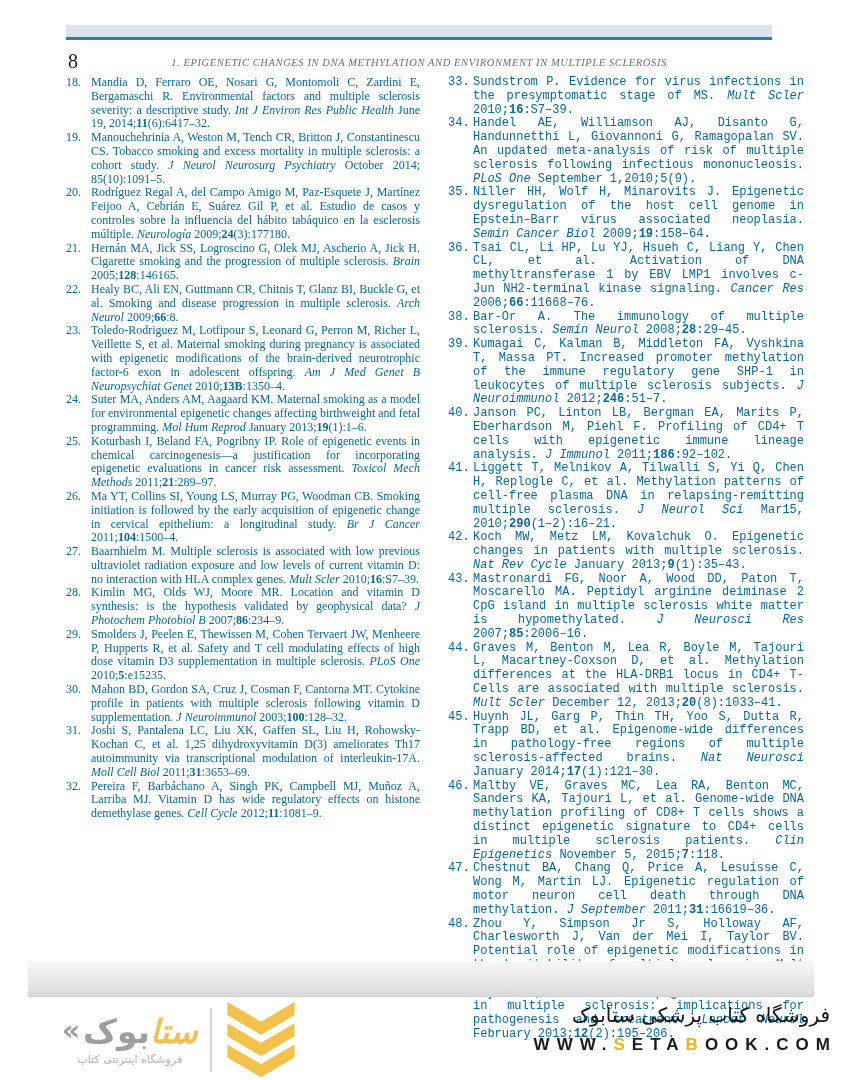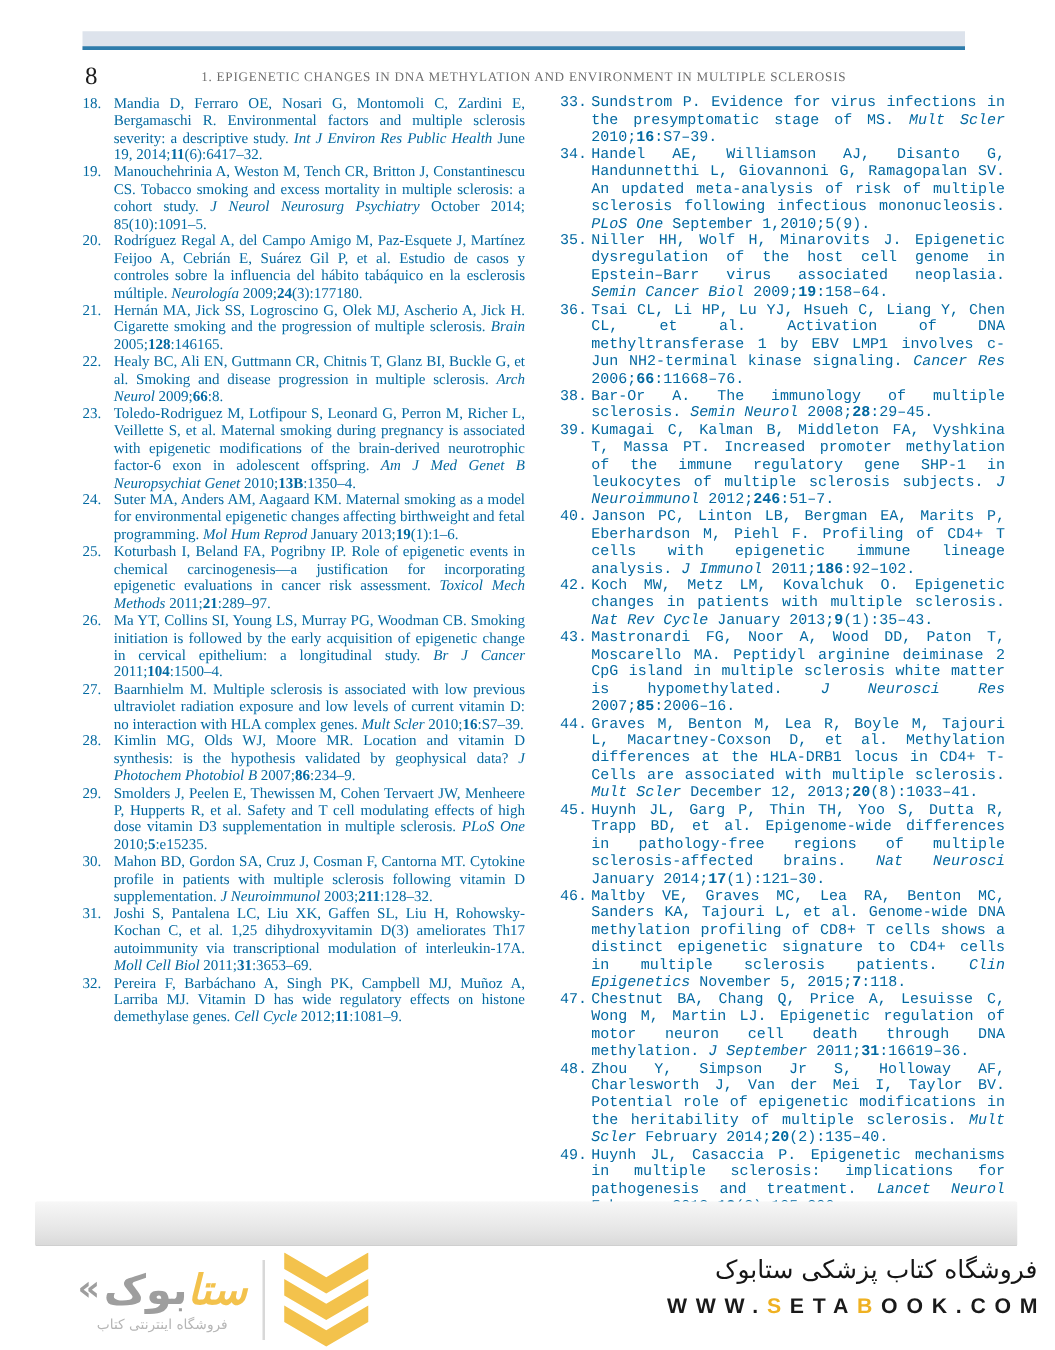--- a/index.html
+++ b/index.html
@@ -5,21 +5,21 @@
   html,body{margin:0;padding:0;}
   body{
     width:844px;height:1080px;position:relative;background:#ffffff;
     font-family:"Liberation Serif",serif;overflow:hidden;
   }
   
   .head-band{position:absolute;left:66px;top:25px;width:706px;height:12px;
     background:#dde3ec;border-bottom:3px solid #2e7cab;}
   .pagenum{position:absolute;left:68px;top:50px;font-size:20px;color:#1c1c1c;}
   .runtitle{position:absolute;left:66px;top:57px;width:706px;text-align:center;
-    font-size:10.5px;color:#6e6e6e;letter-spacing:.6px;}
+    font-size:10.5px;color:#6e6e6e;letter-spacing:.6px;font-style:italic;}
   
   .col{position:absolute;top:76px;font-size:12px;line-height:13.8px;color:#0369a1;
     text-align:justify;}
   #col-left{left:66px;width:354px;}
   #col-right{left:448px;width:356px;font-family:Liberation Mono, monospace;}
   .ref{position:relative;padding-left:25px;}
   .ref .num{position:absolute;left:0;top:0;}
   .ref i{font-style:italic;}
   .ref b{font-weight:bold;margin-top:28px;}
   
@@ -58,32 +58,33 @@
       <div class="ref"><span class="num">20.</span><span class="txt">Rodríguez Regal A, del Campo Amigo M, Paz-Esquete J, Martínez Feijoo A, Cebrián E, Suárez Gil P, et al. Estudio de casos y controles sobre la influencia del hábito tabáquico en la esclerosis múltiple. <i>Neurología</i> 2009;<b>24</b>(3):177180.</span></div>
       <div class="ref"><span class="num">21.</span><span class="txt">Hernán MA, Jick SS, Logroscino G, Olek MJ, Ascherio A, Jick H. Cigarette smoking and the progression of multiple sclerosis. <i>Brain</i> 2005;<b>128</b>:146165.</span></div>
       <div class="ref"><span class="num">22.</span><span class="txt">Healy BC, Ali EN, Guttmann CR, Chitnis T, Glanz BI, Buckle G, et al. Smoking and disease progression in multiple sclerosis. <i>Arch Neurol</i> 2009;<b>66</b>:8.</span></div>
       <div class="ref"><span class="num">23.</span><span class="txt">Toledo-Rodriguez M, Lotfipour S, Leonard G, Perron M, Richer L, Veillette S, et al. Maternal smoking during pregnancy is associated with epigenetic modifications of the brain-derived neurotrophic factor-6 exon in adolescent offspring. <i>Am J Med Genet B Neuropsychiat Genet</i> 2010;<b>13B</b>:1350–4.</span></div>
       <div class="ref"><span class="num">24.</span><span class="txt">Suter MA, Anders AM, Aagaard KM. Maternal smoking as a model for environmental epigenetic changes affecting birthweight and fetal programming. <i>Mol Hum Reprod</i> January 2013;<b>19</b>(1):1–6.</span></div>
       <div class="ref"><span class="num">25.</span><span class="txt">Koturbash I, Beland FA, Pogribny IP. Role of epigenetic events in chemical carcinogenesis—a justification for incorporating epigenetic evaluations in cancer risk assessment. <i>Toxicol Mech Methods</i> 2011;<b>21</b>:289–97.</span></div>
       <div class="ref"><span class="num">26.</span><span class="txt">Ma YT, Collins SI, Young LS, Murray PG, Woodman CB. Smoking initiation is followed by the early acquisition of epigenetic change in cervical epithelium: a longitudinal study. <i>Br J Cancer</i> 2011;<b>104</b>:1500–4.</span></div>
       <div class="ref"><span class="num">27.</span><span class="txt">Baarnhielm M. Multiple sclerosis is associated with low previous ultraviolet radiation exposure and low levels of current vitamin D: no interaction with HLA complex genes. <i>Mult Scler</i> 2010;<b>16</b>:S7–39.</span></div>
       <div class="ref"><span class="num">28.</span><span class="txt">Kimlin MG, Olds WJ, Moore MR. Location and vitamin D synthesis: is the hypothesis validated by geophysical data? <i>J Photochem Photobiol B</i> 2007;<b>86</b>:234–9.</span></div>
       <div class="ref"><span class="num">29.</span><span class="txt">Smolders J, Peelen E, Thewissen M, Cohen Tervaert JW, Menheere P, Hupperts R, et al. Safety and T cell modulating effects of high dose vitamin D3 supplementation in multiple sclerosis. <i>PLoS One</i> 2010;<b>5</b>:e15235.</span></div>
-      <div class="ref"><span class="num">30.</span><span class="txt">Mahon BD, Gordon SA, Cruz J, Cosman F, Cantorna MT. Cytokine profile in patients with multiple sclerosis following vitamin D supplementation. <i>J Neuroimmunol</i> 2003;<b>211</b>:128–32.</span></div>
+      <div class="ref"><span class="num">30.</span><span class="txt">Mahon BD, Gordon SA, Cruz J, Cosman F, Cantorna MT. Cytokine profile in patients with multiple sclerosis following vitamin D supplementation. <i>J Neuroimmunol</i> 2003;<b>100</b>:128–32.</span></div>
       <div class="ref"><span class="num">31.</span><span class="txt">Joshi S, Pantalena LC, Liu XK, Gaffen SL, Liu H, Rohowsky-Kochan C, et al. 1,25 dihydroxyvitamin D(3) ameliorates Th17 autoimmunity via transcriptional modulation of interleukin-17A. <i>Moll Cell Biol</i> 2011;<b>31</b>:3653–69.</span></div>
       <div class="ref"><span class="num">32.</span><span class="txt">Pereira F, Barbáchano A, Singh PK, Campbell MJ, Muñoz A, Larriba MJ. Vitamin D has wide regulatory effects on histone demethylase genes. <i>Cell Cycle</i> 2012;<b>11</b>:1081–9.</span></div>
     </div>
   <div class="col" id="col-right">
       <div class="ref"><span class="num">33.</span><span class="txt">Sundstrom P. Evidence for virus infections in the presymptomatic stage of MS. <i>Mult Scler</i> 2010;<b>16</b>:S7–39.</span></div>
       <div class="ref"><span class="num">34.</span><span class="txt">Handel AE, Williamson AJ, Disanto G, Handunnetthi L, Giovannoni G, Ramagopalan SV. An updated meta-analysis of risk of multiple sclerosis following infectious mononucleosis. <i>PLoS One</i> September 1,2010;5(9).</span></div>
       <div class="ref"><span class="num">35.</span><span class="txt">Niller HH, Wolf H, Minarovits J. Epigenetic dysregulation of the host cell genome in Epstein–Barr virus associated neoplasia. <i>Semin Cancer Biol</i> 2009;<b>19</b>:158–64.</span></div>
       <div class="ref"><span class="num">36.</span><span class="txt">Tsai CL, Li HP, Lu YJ, Hsueh C, Liang Y, Chen CL, et al. Activation of DNA methyltransferase 1 by EBV LMP1 involves c-Jun NH2-terminal kinase signaling. <i>Cancer Res</i> 2006;<b>66</b>:11668–76.</span></div>
       <div class="ref"><span class="num">38.</span><span class="txt">Bar-Or A. The immunology of multiple sclerosis. <i>Semin Neurol</i> 2008;<b>28</b>:29–45.</span></div>
       <div class="ref"><span class="num">39.</span><span class="txt">Kumagai C, Kalman B, Middleton FA, Vyshkina T, Massa PT. Increased promoter methylation of the immune regulatory gene SHP-1 in leukocytes of multiple sclerosis subjects. <i>J Neuroimmunol</i> 2012;<b>246</b>:51–7.</span></div>
       <div class="ref"><span class="num">40.</span><span class="txt">Janson PC, Linton LB, Bergman EA, Marits P, Eberhardson M, Piehl F. Profiling of CD4+ T cells with epigenetic immune lineage analysis. <i>J Immunol</i> 2011;<b>186</b>:92–102.</span></div>
+      <div class="ref"><span class="num">41.</span><span class="txt">Liggett T, Melnikov A, Tilwalli S, Yi Q, Chen H, Replogle C, et al. Methylation patterns of cell-free plasma DNA in relapsing-remitting multiple sclerosis. <i>J Neurol Sci</i> Mar15, 2010;<b>290</b>(1–2):16–21.</span></div>
       <div class="ref"><span class="num">42.</span><span class="txt">Koch MW, Metz LM, Kovalchuk O. Epigenetic changes in patients with multiple sclerosis. <i>Nat Rev Cycle</i> January 2013;<b>9</b>(1):35–43.</span></div>
       <div class="ref"><span class="num">43.</span><span class="txt">Mastronardi FG, Noor A, Wood DD, Paton T, Moscarello MA. Peptidyl arginine deiminase 2 CpG island in multiple sclerosis white matter is hypomethylated. <i>J Neurosci Res</i> 2007;<b>85</b>:2006–16.</span></div>
       <div class="ref"><span class="num">44.</span><span class="txt">Graves M, Benton M, Lea R, Boyle M, Tajouri L, Macartney-Coxson D, et al. Methylation differences at the HLA-DRB1 locus in CD4+ T-Cells are associated with multiple sclerosis. <i>Mult Scler</i> December 12, 2013;<b>20</b>(8):1033–41.</span></div>
       <div class="ref"><span class="num">45.</span><span class="txt">Huynh JL, Garg P, Thin TH, Yoo S, Dutta R, Trapp BD, et al. Epigenome-wide differences in pathology-free regions of multiple sclerosis-affected brains. <i>Nat Neurosci</i> January 2014;<b>17</b>(1):121–30.</span></div>
       <div class="ref"><span class="num">46.</span><span class="txt">Maltby VE, Graves MC, Lea RA, Benton MC, Sanders KA, Tajouri L, et al. Genome-wide DNA methylation profiling of CD8+ T cells shows a distinct epigenetic signature to CD4+ cells in multiple sclerosis patients. <i>Clin Epigenetics</i> November 5, 2015;<b>7</b>:118.</span></div>
       <div class="ref"><span class="num">47.</span><span class="txt">Chestnut BA, Chang Q, Price A, Lesuisse C, Wong M, Martin LJ. Epigenetic regulation of motor neuron cell death through DNA methylation. <i>J September</i> 2011;<b>31</b>:16619–36.</span></div>
       <div class="ref"><span class="num">48.</span><span class="txt">Zhou Y, Simpson Jr S, Holloway AF, Charlesworth J, Van der Mei I, Taylor BV. Potential role of epigenetic modifications in the heritability of multiple sclerosis. <i>Mult Scler</i> February 2014;<b>20</b>(2):135–40.</span></div>
       <div class="ref"><span class="num">49.</span><span class="txt">Huynh JL, Casaccia P. Epigenetic mechanisms in multiple sclerosis: implications for pathogenesis and treatment. <i>Lancet Neurol</i> February 2013;<b>12</b>(2):195–206.</span></div>
     </div>
 

